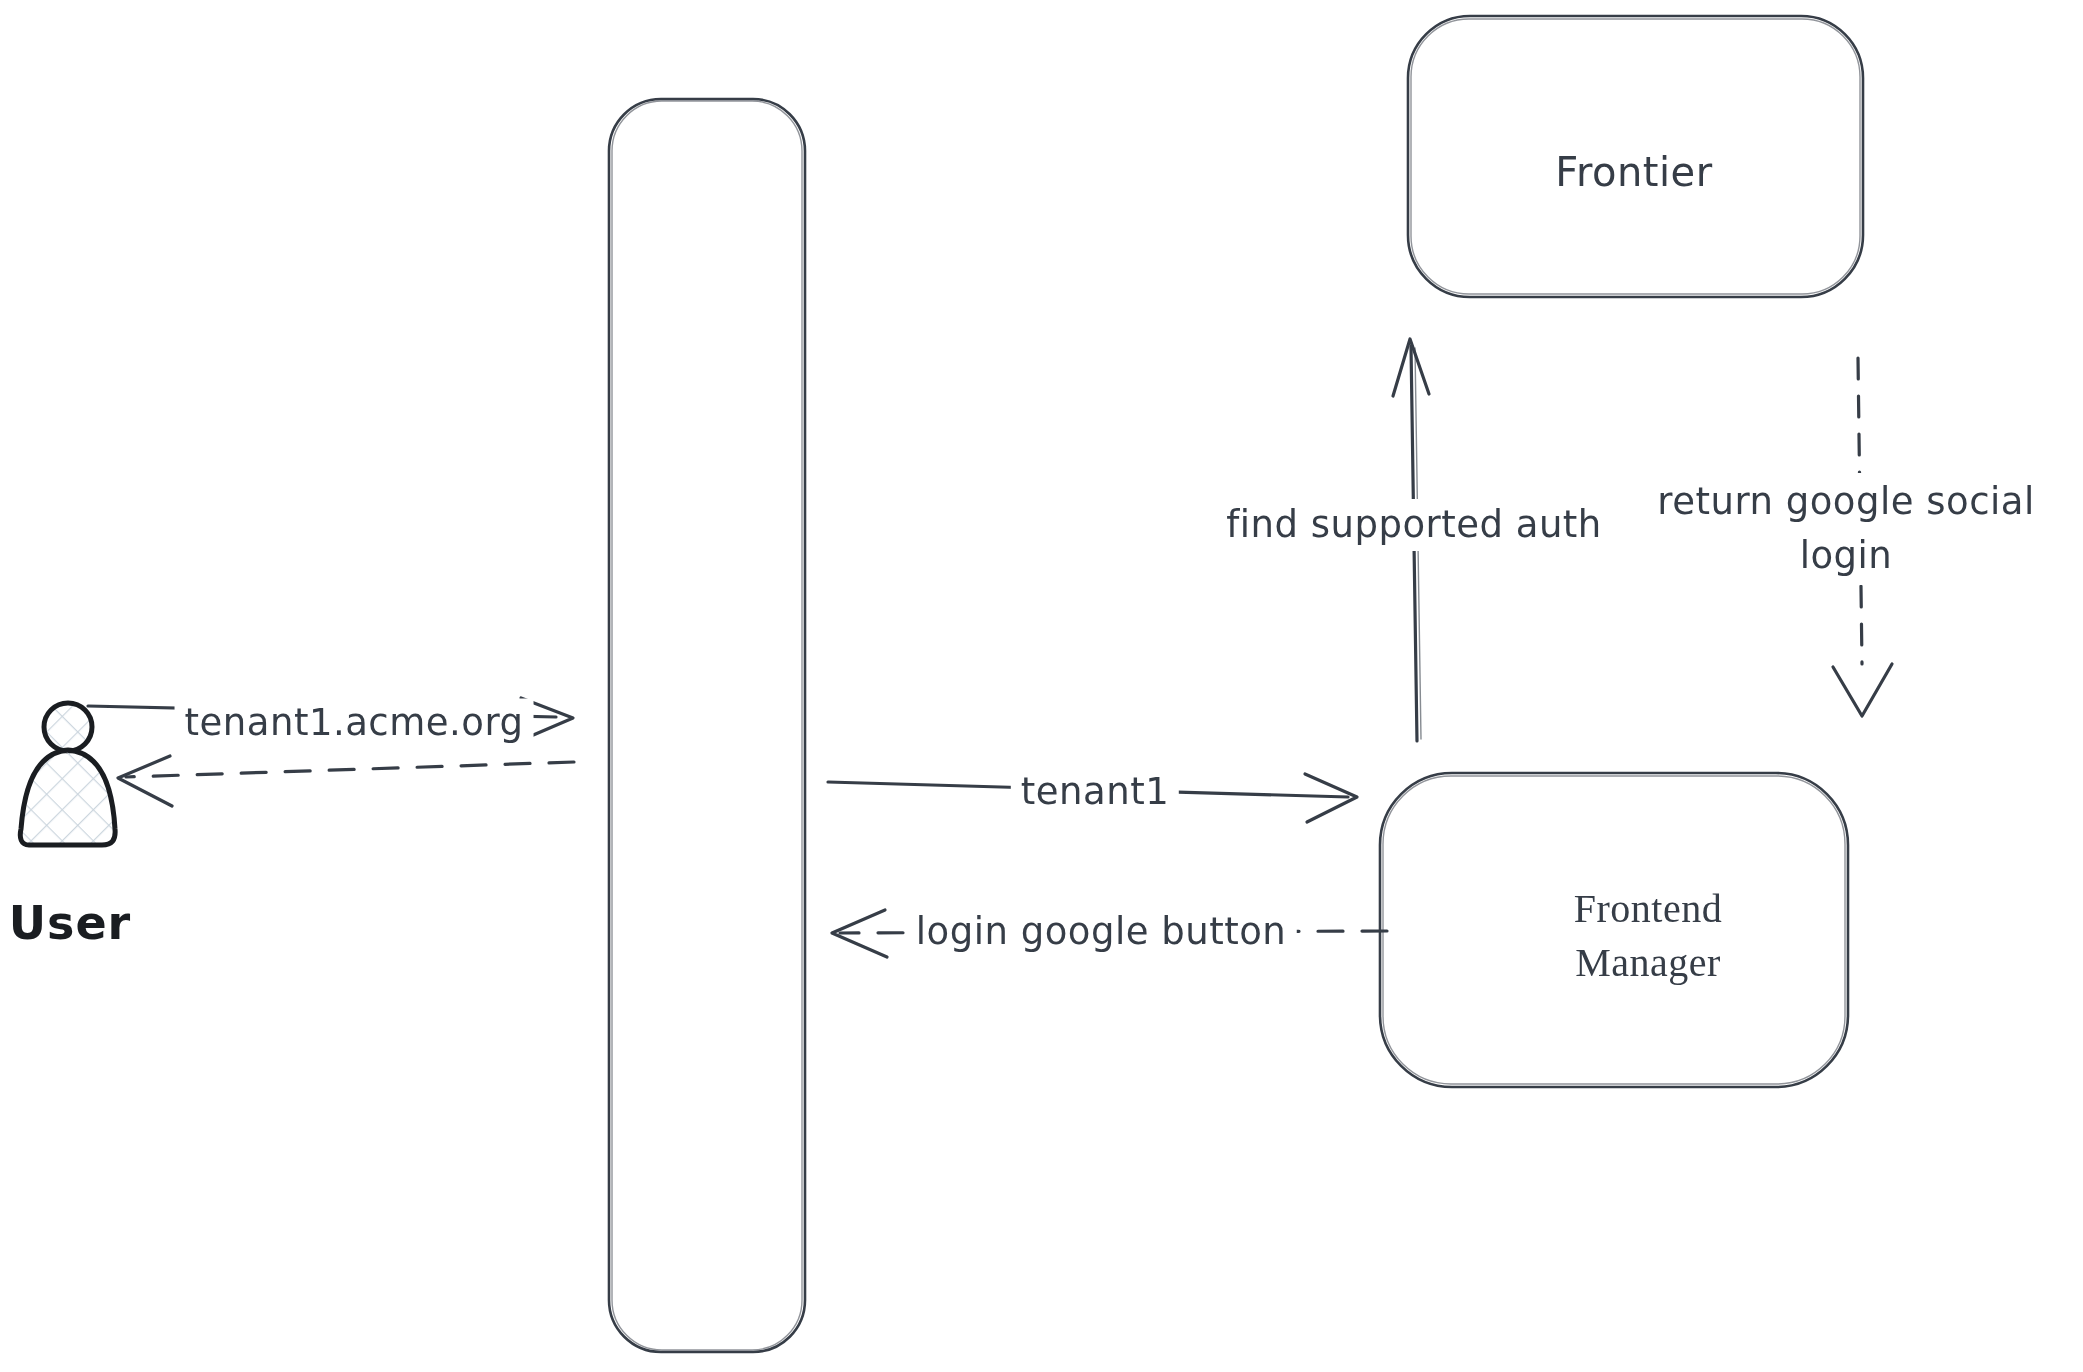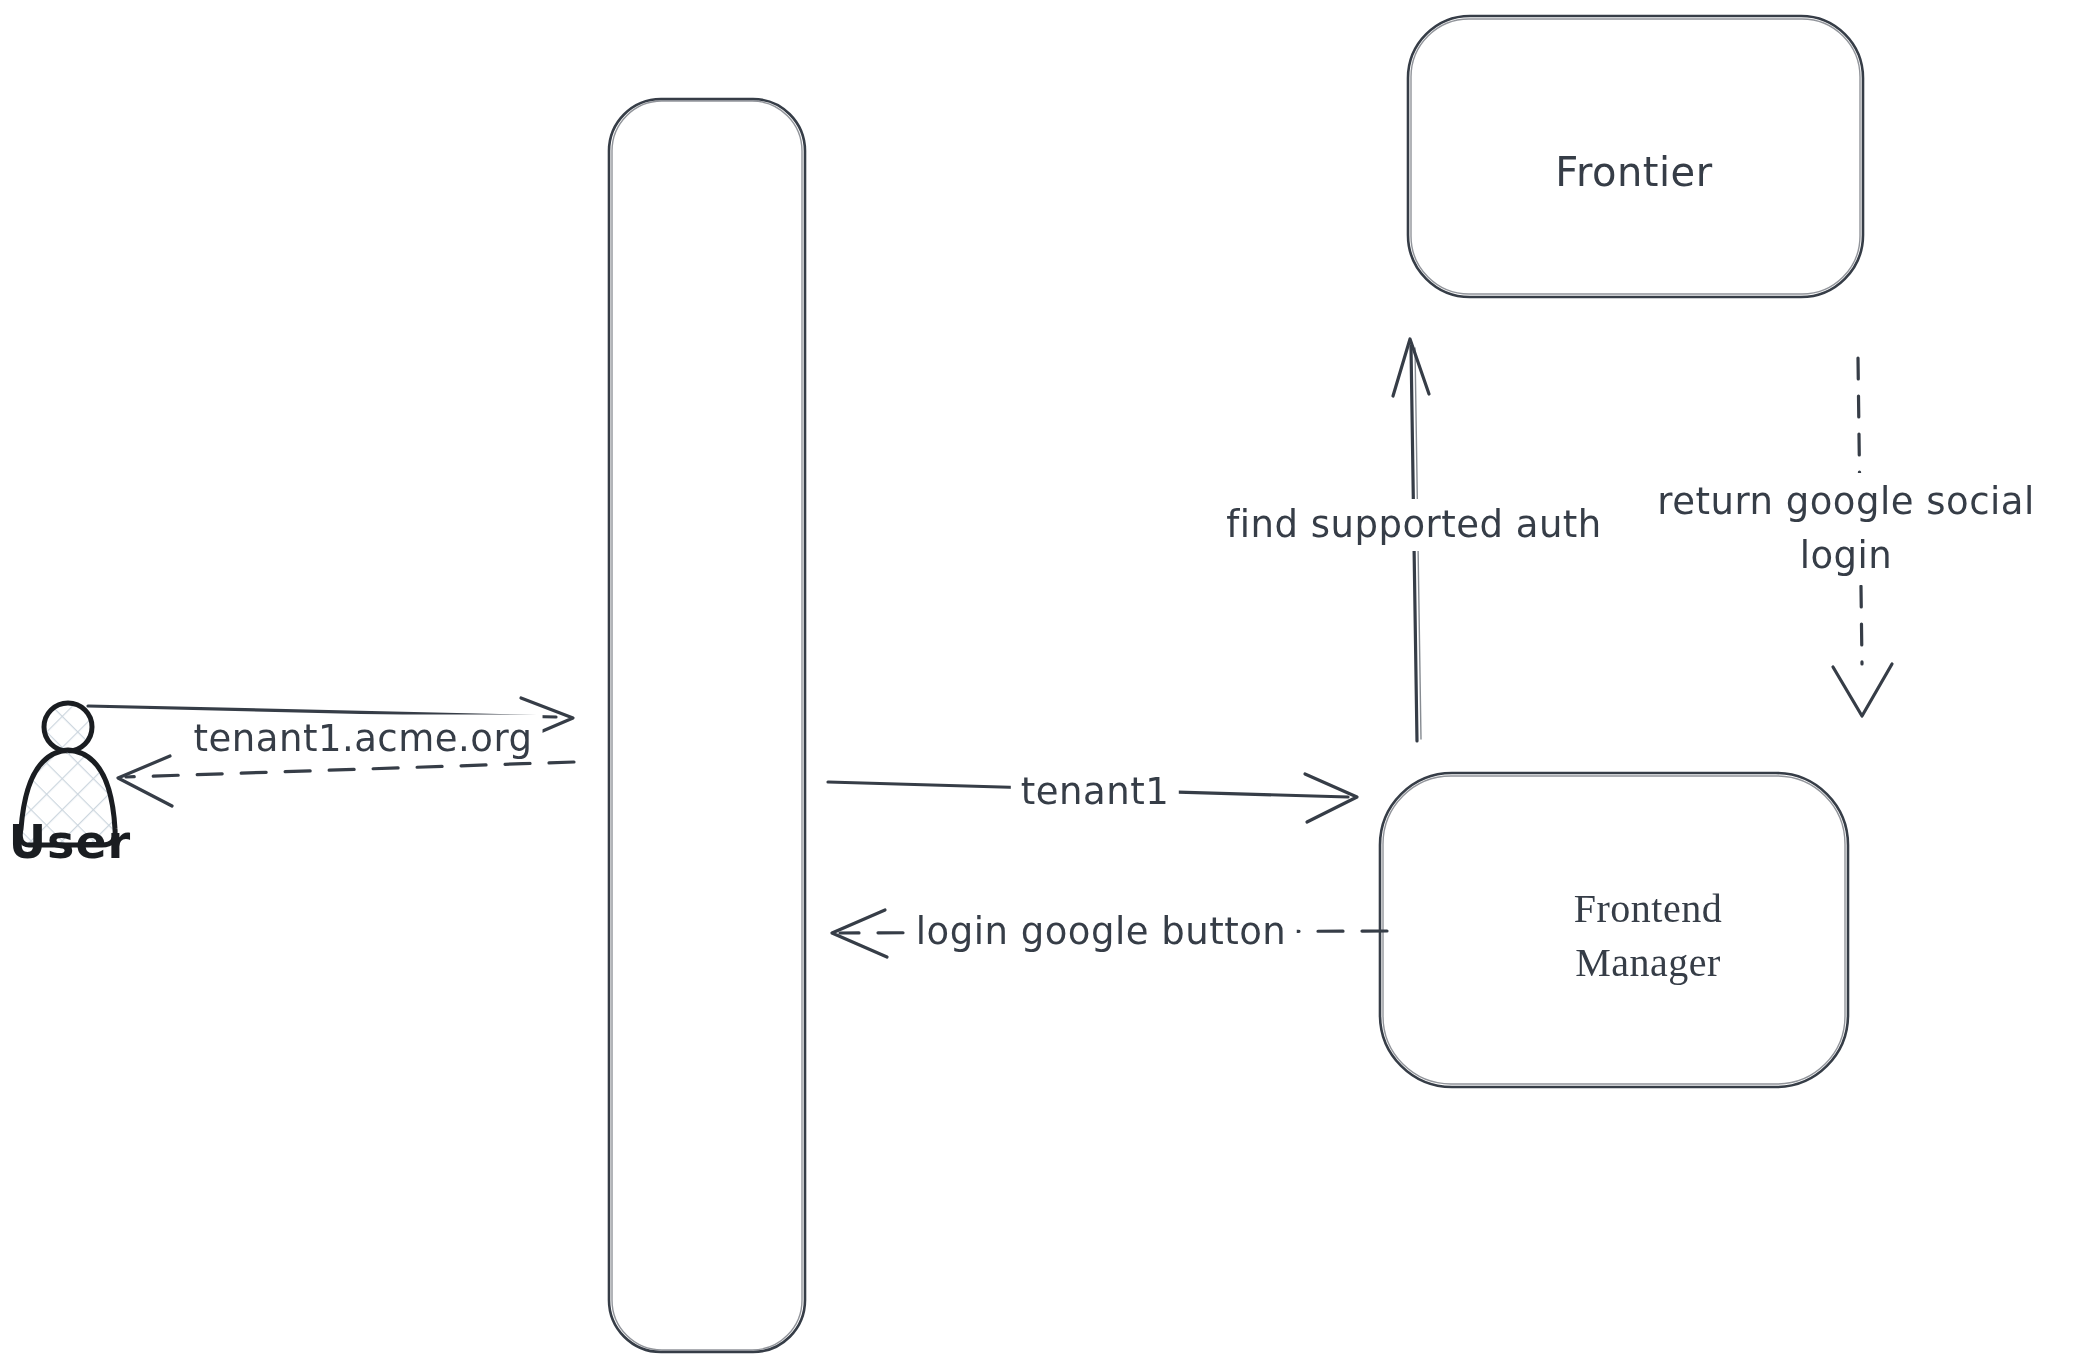--- a/index.html
+++ b/index.html
@@ -133,31 +133,31 @@
     <polyline class="edge-line" points="885,910 832,933 887,957" fill="none"></polyline>
 
     <path class="edge-line" d="M 1417 741 L 1411 346"></path>
     <path class="edge-echo" d="M 1421 739 L 1415 348"></path>
     <polyline class="edge-line" points="1393,396 1410,339 1429,394" fill="none"></polyline>
 
     <path class="edge-line dashed-v" d="M 1858 358 L 1862 664"></path>
     <polyline class="edge-line" points="1833,667 1862,716 1892,664" fill="none"></polyline>
   </svg>
 
-  <div class="label user-label" style="left:70px; top:842px;">User</div>
+  <div class="label user-label" style="left:70px; top:923px;">User</div>
 
 
   <div class="label node-label" style="left:1634px; top:172px;">Frontier</div>
 
   <div class="label node-label fm-lines" style="left:1648px; top:936px;font-family:Liberation Serif, serif;">
     <span class="line">Frontend</span>
     <span class="line">Manager</span>
   </div>
 
-  <div class="label edge-label" style="left:363px; top:722px;margin-top:16px;">tenant1.acme.org</div>
+  <div class="label edge-label" style="left:354px; top:722px;">tenant1.acme.org</div>
 
   <div class="label edge-label" style="left:1095px; top:791px;">tenant1</div>
 
   <div class="label edge-label" style="left:1101px; top:931px;">login google button</div>
 
   <div class="label edge-label lh-sm" style="left:1414px; top:525px;">
     <span class="line">find supported auth</span>
   </div>
 
   <div class="label edge-label lh-md" style="left:1846px; top:517px;margin-top:12px;">

